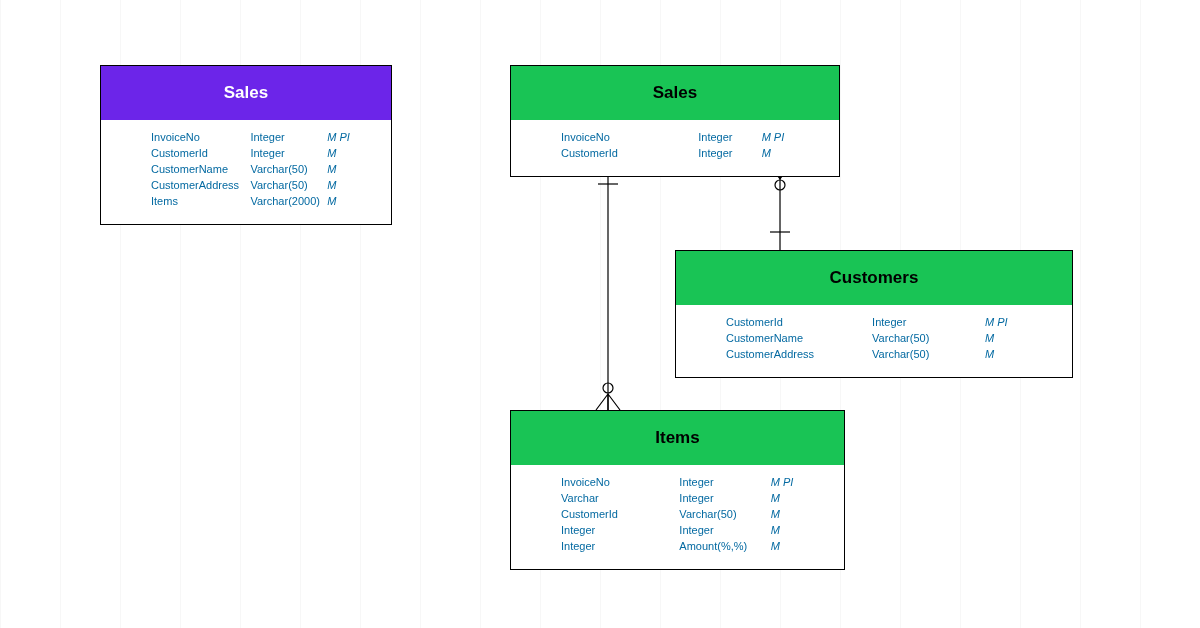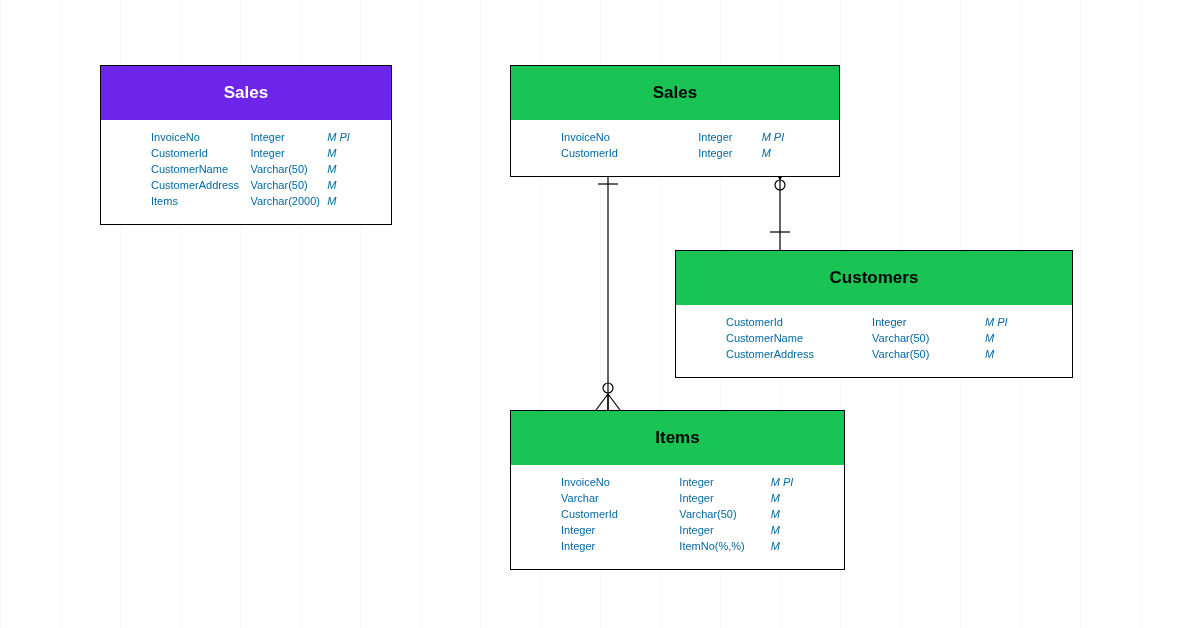--- a/index.html
+++ b/index.html
@@ -159,21 +159,21 @@
         <span class="col-type">Varchar(50)</span>
         <span class="col-flags">M</span>
       </div>
     <div class="row">
         <span class="col-name">Integer</span>
         <span class="col-type">Integer</span>
         <span class="col-flags">M</span>
       </div>
     <div class="row">
         <span class="col-name">Integer</span>
-        <span class="col-type">ItemNo(%,%)</span>
+        <span class="col-type">Amount(%,%)</span>
         <span class="col-flags">M</span>
       </div>
   </div>
 </div>
 
 <svg class="conn" viewBox="0 0 1200 628">
 
   <line x1="608" y1="163" x2="608" y2="410"></line>
 
   <line x1="598" y1="184" x2="618" y2="184"></line>

